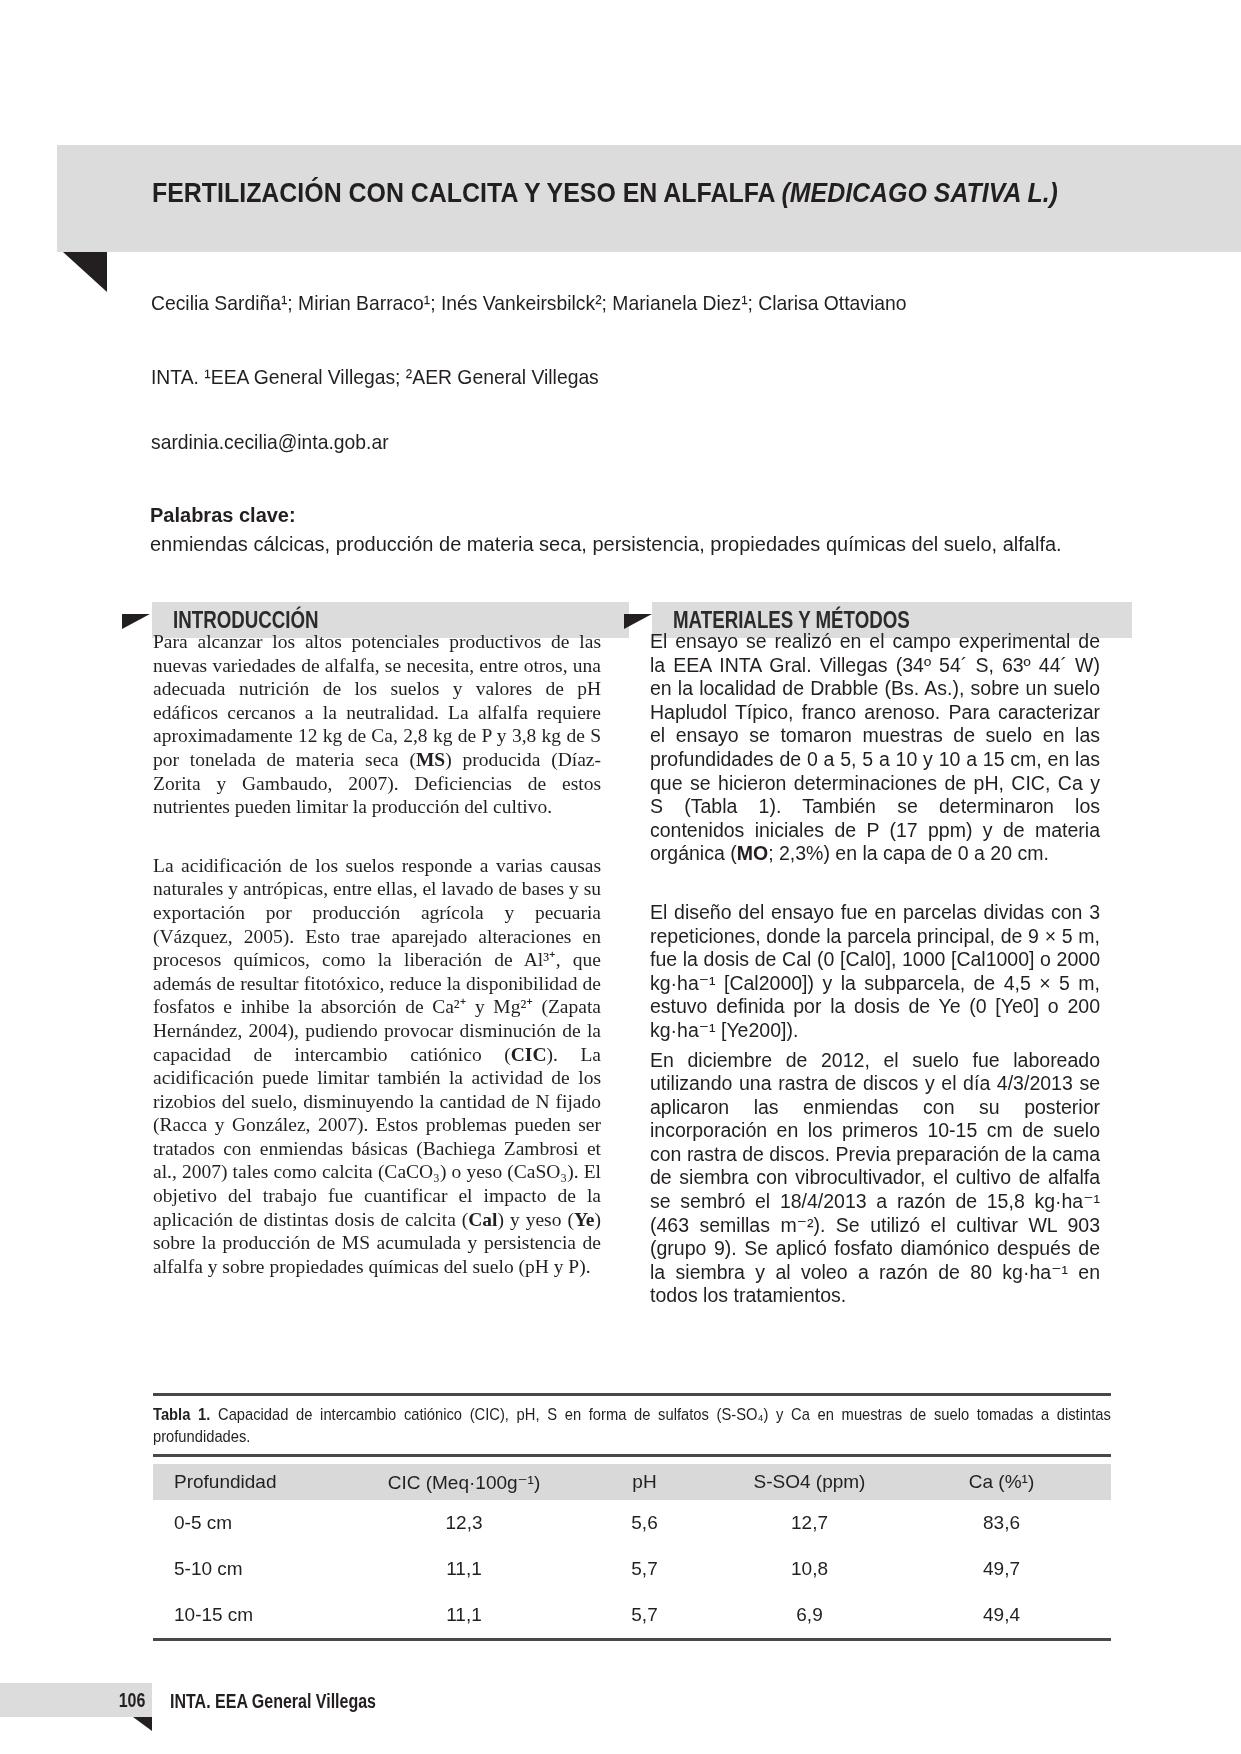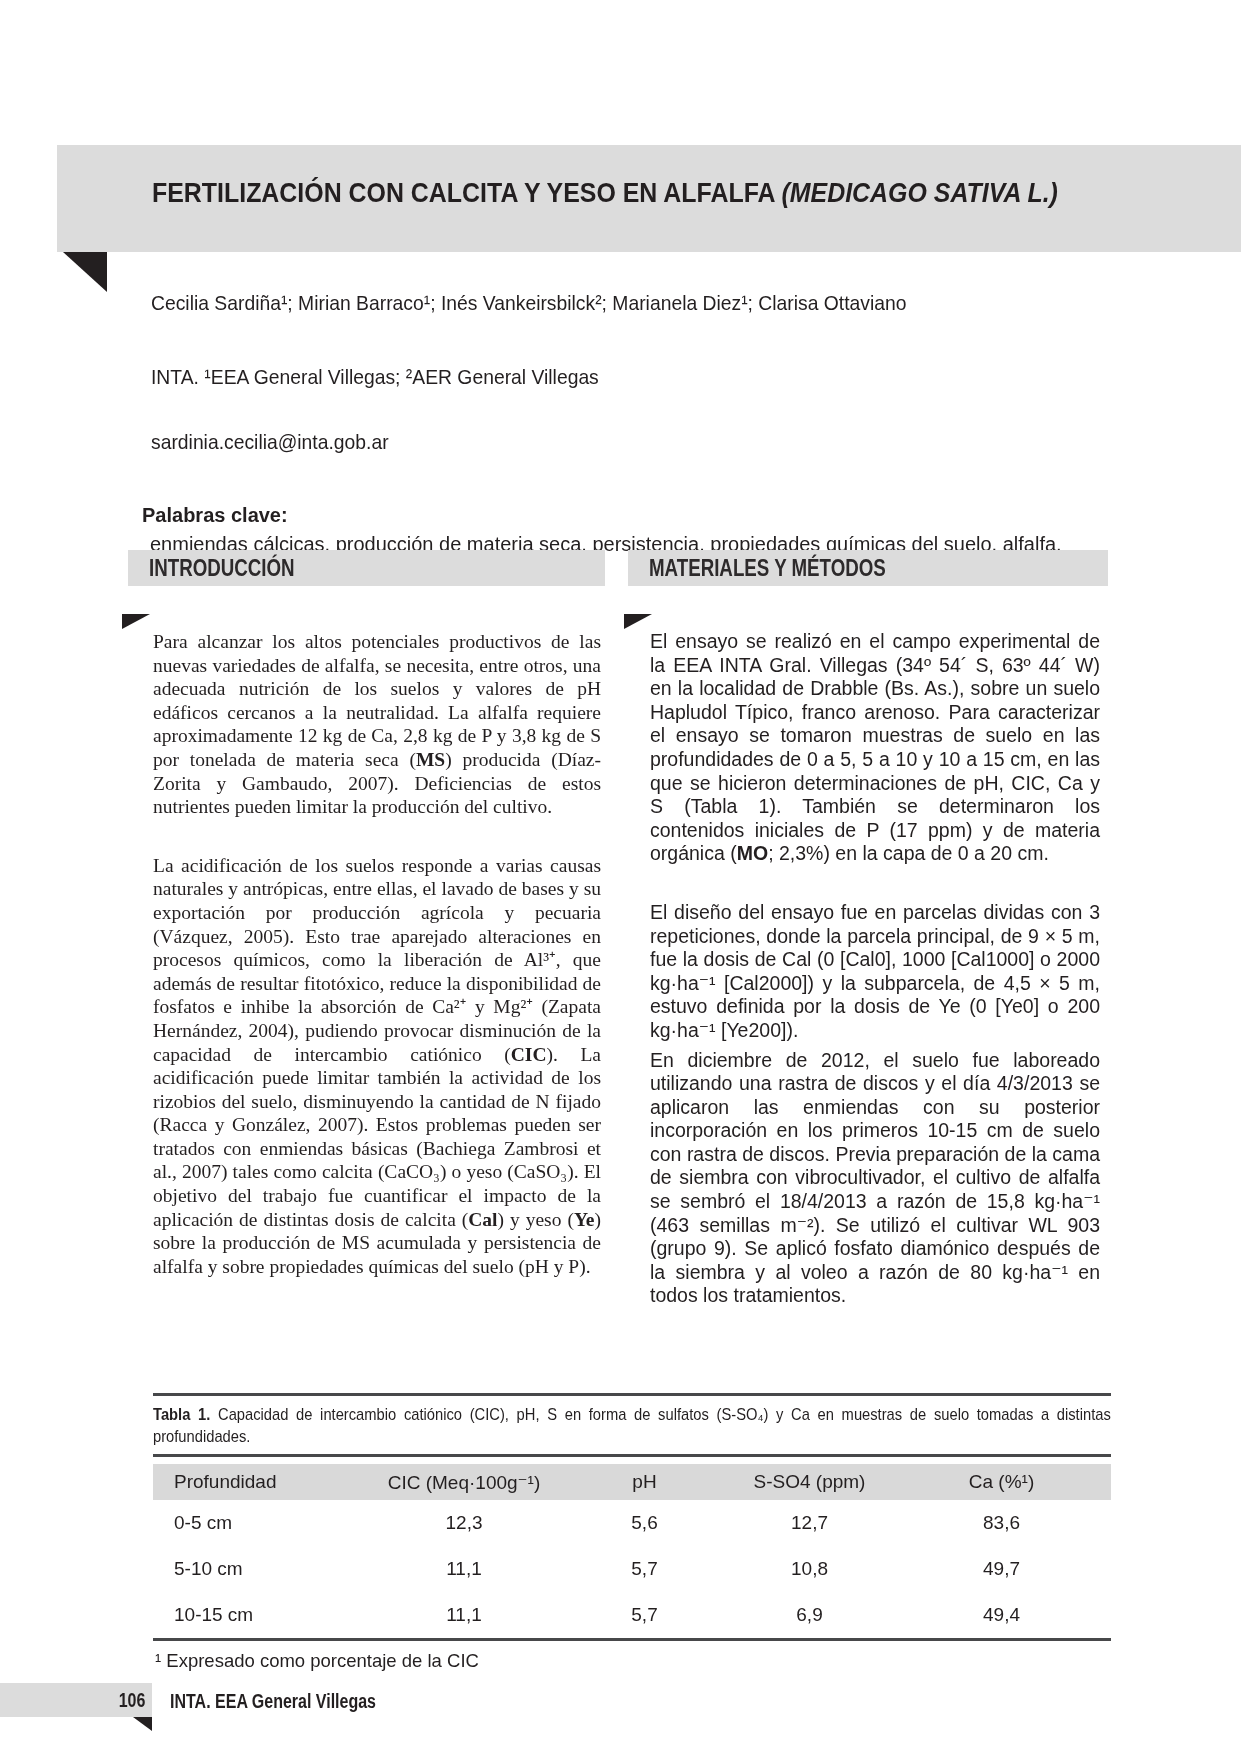--- a/index.html
+++ b/index.html
@@ -18,25 +18,25 @@
   .title-tri{left:63px;top:252px;width:44px;height:40px;}
 
   
   .hline{position:absolute;left:151px;font-size:21px;white-space:nowrap;
          transform:scaleX(0.92);transform-origin:0 0;}
   .authors{top:291px;}
   .affil{top:365px;}
   .email{top:430px;}
 
   
-  .kw-label{position:absolute;left:142px;top:504px;font-size:20px;font-weight:bold;}
+  .kw-label{position:absolute;left:150px;top:504px;font-size:20px;font-weight:bold;}
   .kw-text{position:absolute;left:150px;top:533px;width:1010px;font-size:20px;}
 
   
-  .sec-bar{position:absolute;top:550px;height:36px;background:#dcdcdc;}
+  .sec-bar{position:absolute;top:602px;height:36px;background:#dcdcdc;margin-left:24px;}
   .intro-bar{left:128px;width:477px;}
   .methods-bar{left:628px;width:480px;}
   .sec-heading{position:absolute;left:21px;top:4px;font-size:24px;font-weight:bold;white-space:nowrap;
                transform:scaleX(0.78);transform-origin:0 0;color:#2d2a2b;}
   .intro-tri{left:122px;top:614px;width:28px;height:15px;}
   .methods-tri{left:624px;top:614px;width:28px;height:15px;}
 
   
   .col{position:absolute;top:630px;font-size:19.5px;line-height:23.6px;text-align:justify;}
   .col-left{left:153px;width:448px;font-family:Liberation Serif, serif;}
@@ -141,21 +141,20 @@
         <tr>
           <td class="c-left">10-15 cm</td>
           <td class="c-mid">11,1</td>
           <td class="c-mid">5,7</td>
           <td class="c-mid">6,9</td>
           <td class="c-mid">49,4</td>
         </tr>
       </tbody>
     </table>
     <div class="rule"></div>
-    <p class="footnote">¹ Expresado como porcentaje de la CIC</p>
   </div>
 
   <div class="footer-bar">
     <span class="page-num">106</span>
   </div>
   <div class="footer-text">INTA. EEA General Villegas</div>
   <div class="tri tri-br footer-tri"></div>
 
 </div>
 

